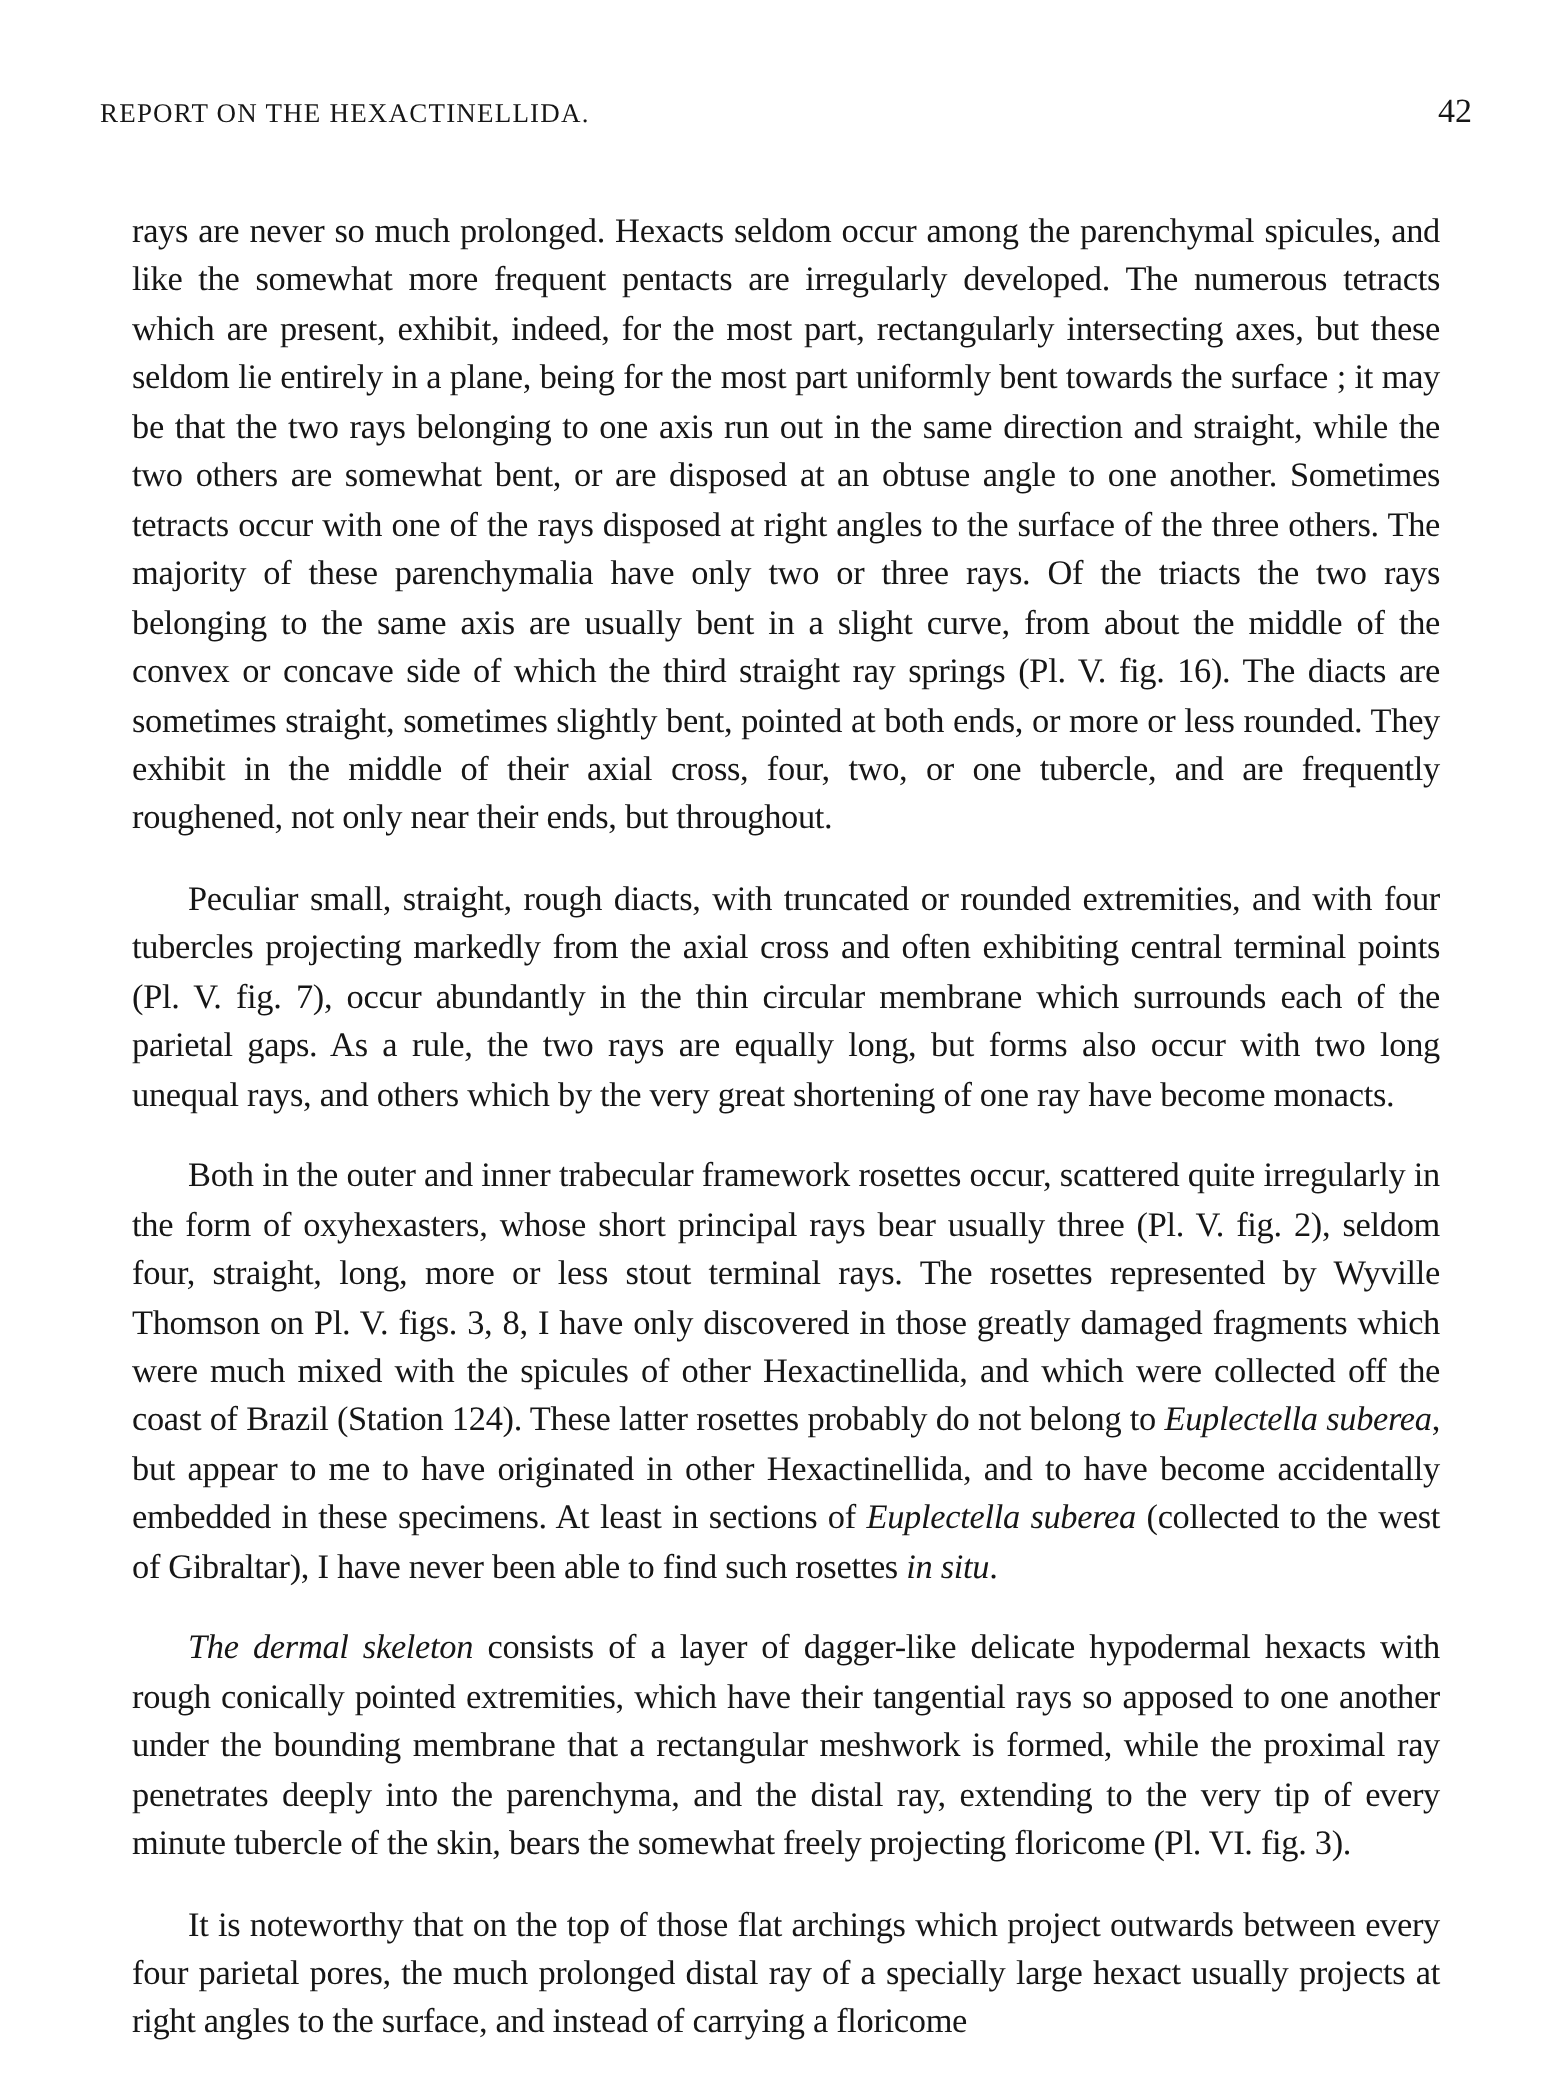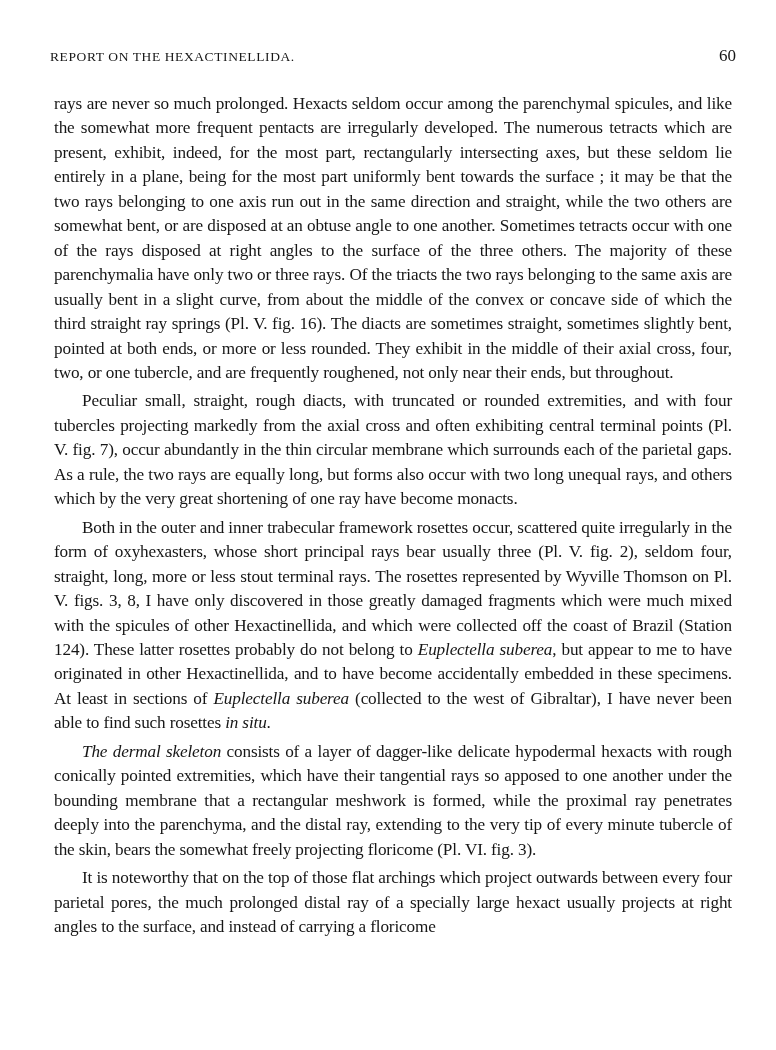--- a/index.html
+++ b/index.html
@@ -3,32 +3,32 @@
 <meta charset="utf-8">
 <style>
   html, body { margin: 0; padding: 0; background: #ffffff; }
   body { width: 776px; height: 1050px; position: relative; overflow: hidden;
          font-family: "Liberation Serif", "DejaVu Serif", serif; color: #161616; }
   .header { position: absolute; top: 46px; left: 50px; width: 686px; height: 22px; }
   .running-title { position: absolute; left: 0; right: 0; 
                    font-size: 13.5px; letter-spacing: 0.6px; top: 3px; }
   .page-number { position: absolute; right: 0; top: 0; font-size: 17px; }
   .body-text { position: absolute; top: 88px; left: 50px; width: 686px; }
-  .para { margin: 4px; font-size: 17.2px; line-height: 24.45px; text-align: justify;
+  .para { margin: 16px; font-size: 17.2px; line-height: 24.45px; text-align: justify;
           text-align-last: left; letter-spacing: -0.15px; }
   .para.indent { text-indent: 28px; }
   .para.cont { text-indent: 0; }
   em { }
 </style>
 </head>
 <body>
 
 <div class="header">
   <div class="running-title">REPORT ON THE HEXACTINELLIDA.</div>
-  <div class="page-number">60</div>
+  <div class="page-number">42</div>
 </div>
 
 <div class="body-text">
   <p class="para cont">
     <span>rays are never so much prolonged.  Hexacts seldom occur among the parenchymal spicules, and like the somewhat more frequent pentacts are irregularly developed.  The numerous tetracts which are present, exhibit, indeed, for the most part, rectangularly intersecting axes, but these seldom lie entirely in a plane, being for the most part uniformly bent towards the surface ; it may be that the two rays belonging to one axis run out in the same direction and straight, while the two others are somewhat bent, or are disposed at an obtuse angle to one another.  Sometimes tetracts occur with one of the rays disposed at right angles to the surface of the three others.  The majority of these parenchymalia have only two or three rays.  Of the triacts the two rays belonging to the same axis are usually bent in a slight curve, from about the middle of the convex or concave side of which the third straight ray springs (Pl. V. fig. 16).  The diacts are sometimes straight, sometimes slightly bent, pointed at both ends, or more or less rounded.  They exhibit in the middle of their axial cross, four, two, or one tubercle, and are frequently roughened, not only near their ends, but throughout.</span>
   </p>
   <p class="para indent">
     <span>Peculiar small, straight, rough diacts, with truncated or rounded extremities, and with four tubercles projecting markedly from the axial cross and often exhibiting central terminal points (Pl. V. fig. 7), occur abundantly in the thin circular membrane which surrounds each of the parietal gaps.  As a rule, the two rays are equally long, but forms also occur with two long unequal rays, and others which by the very great shortening of one ray have become monacts.</span>
   </p>
   <p class="para indent">

